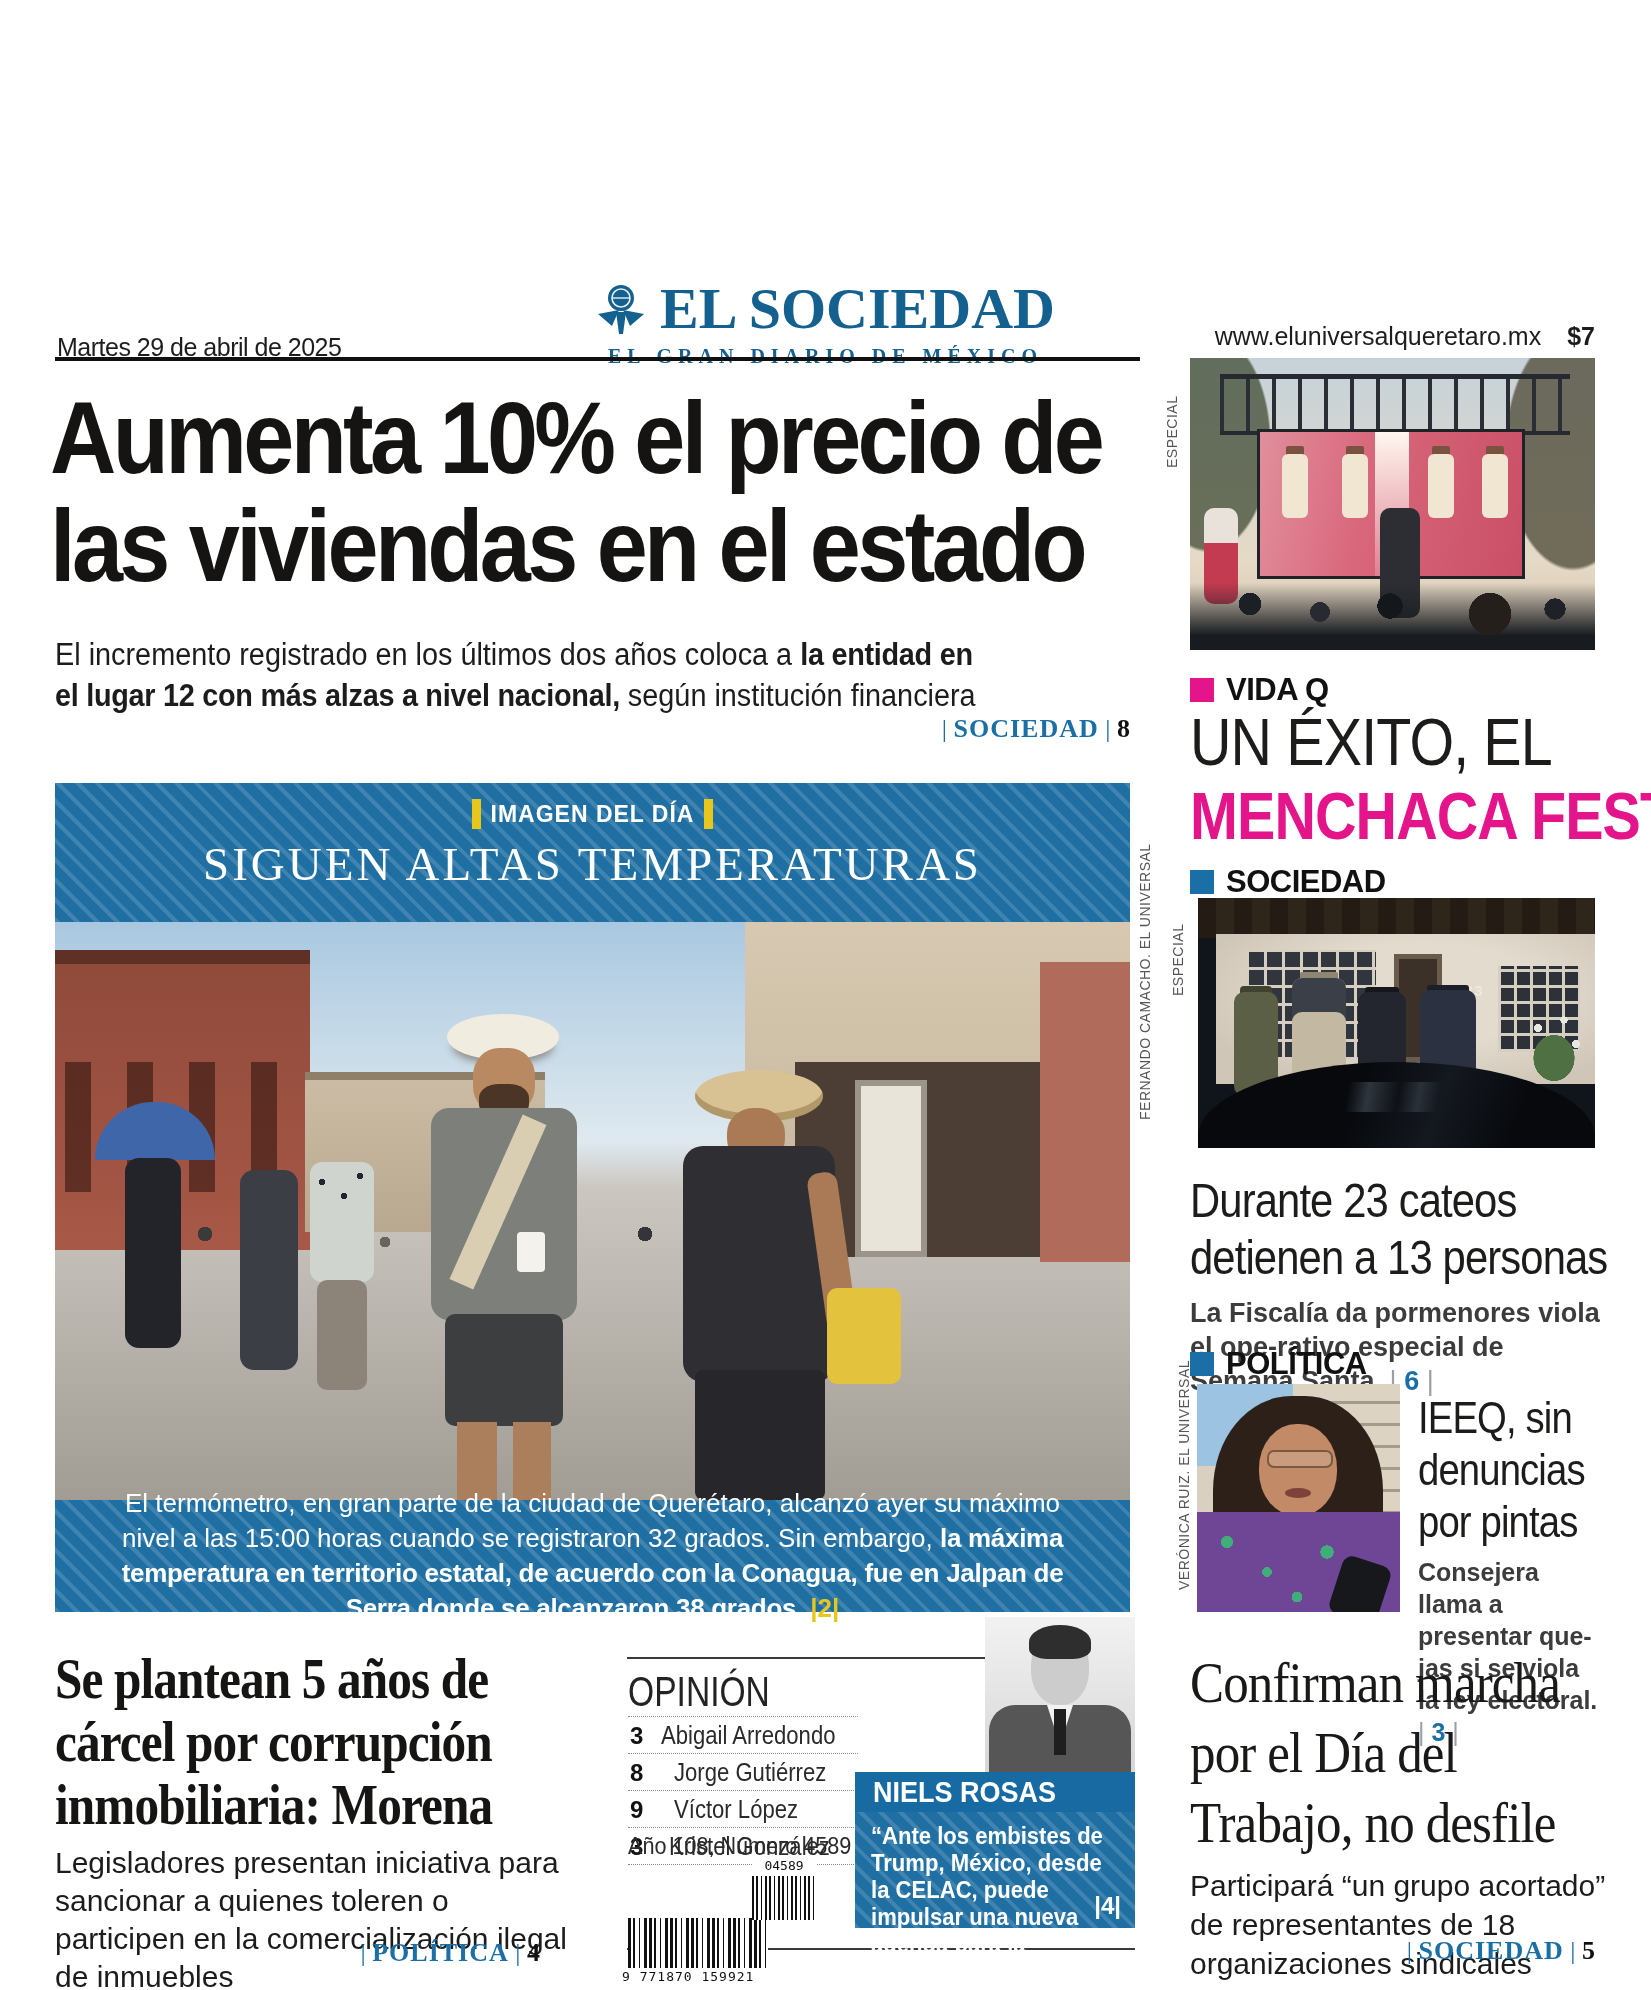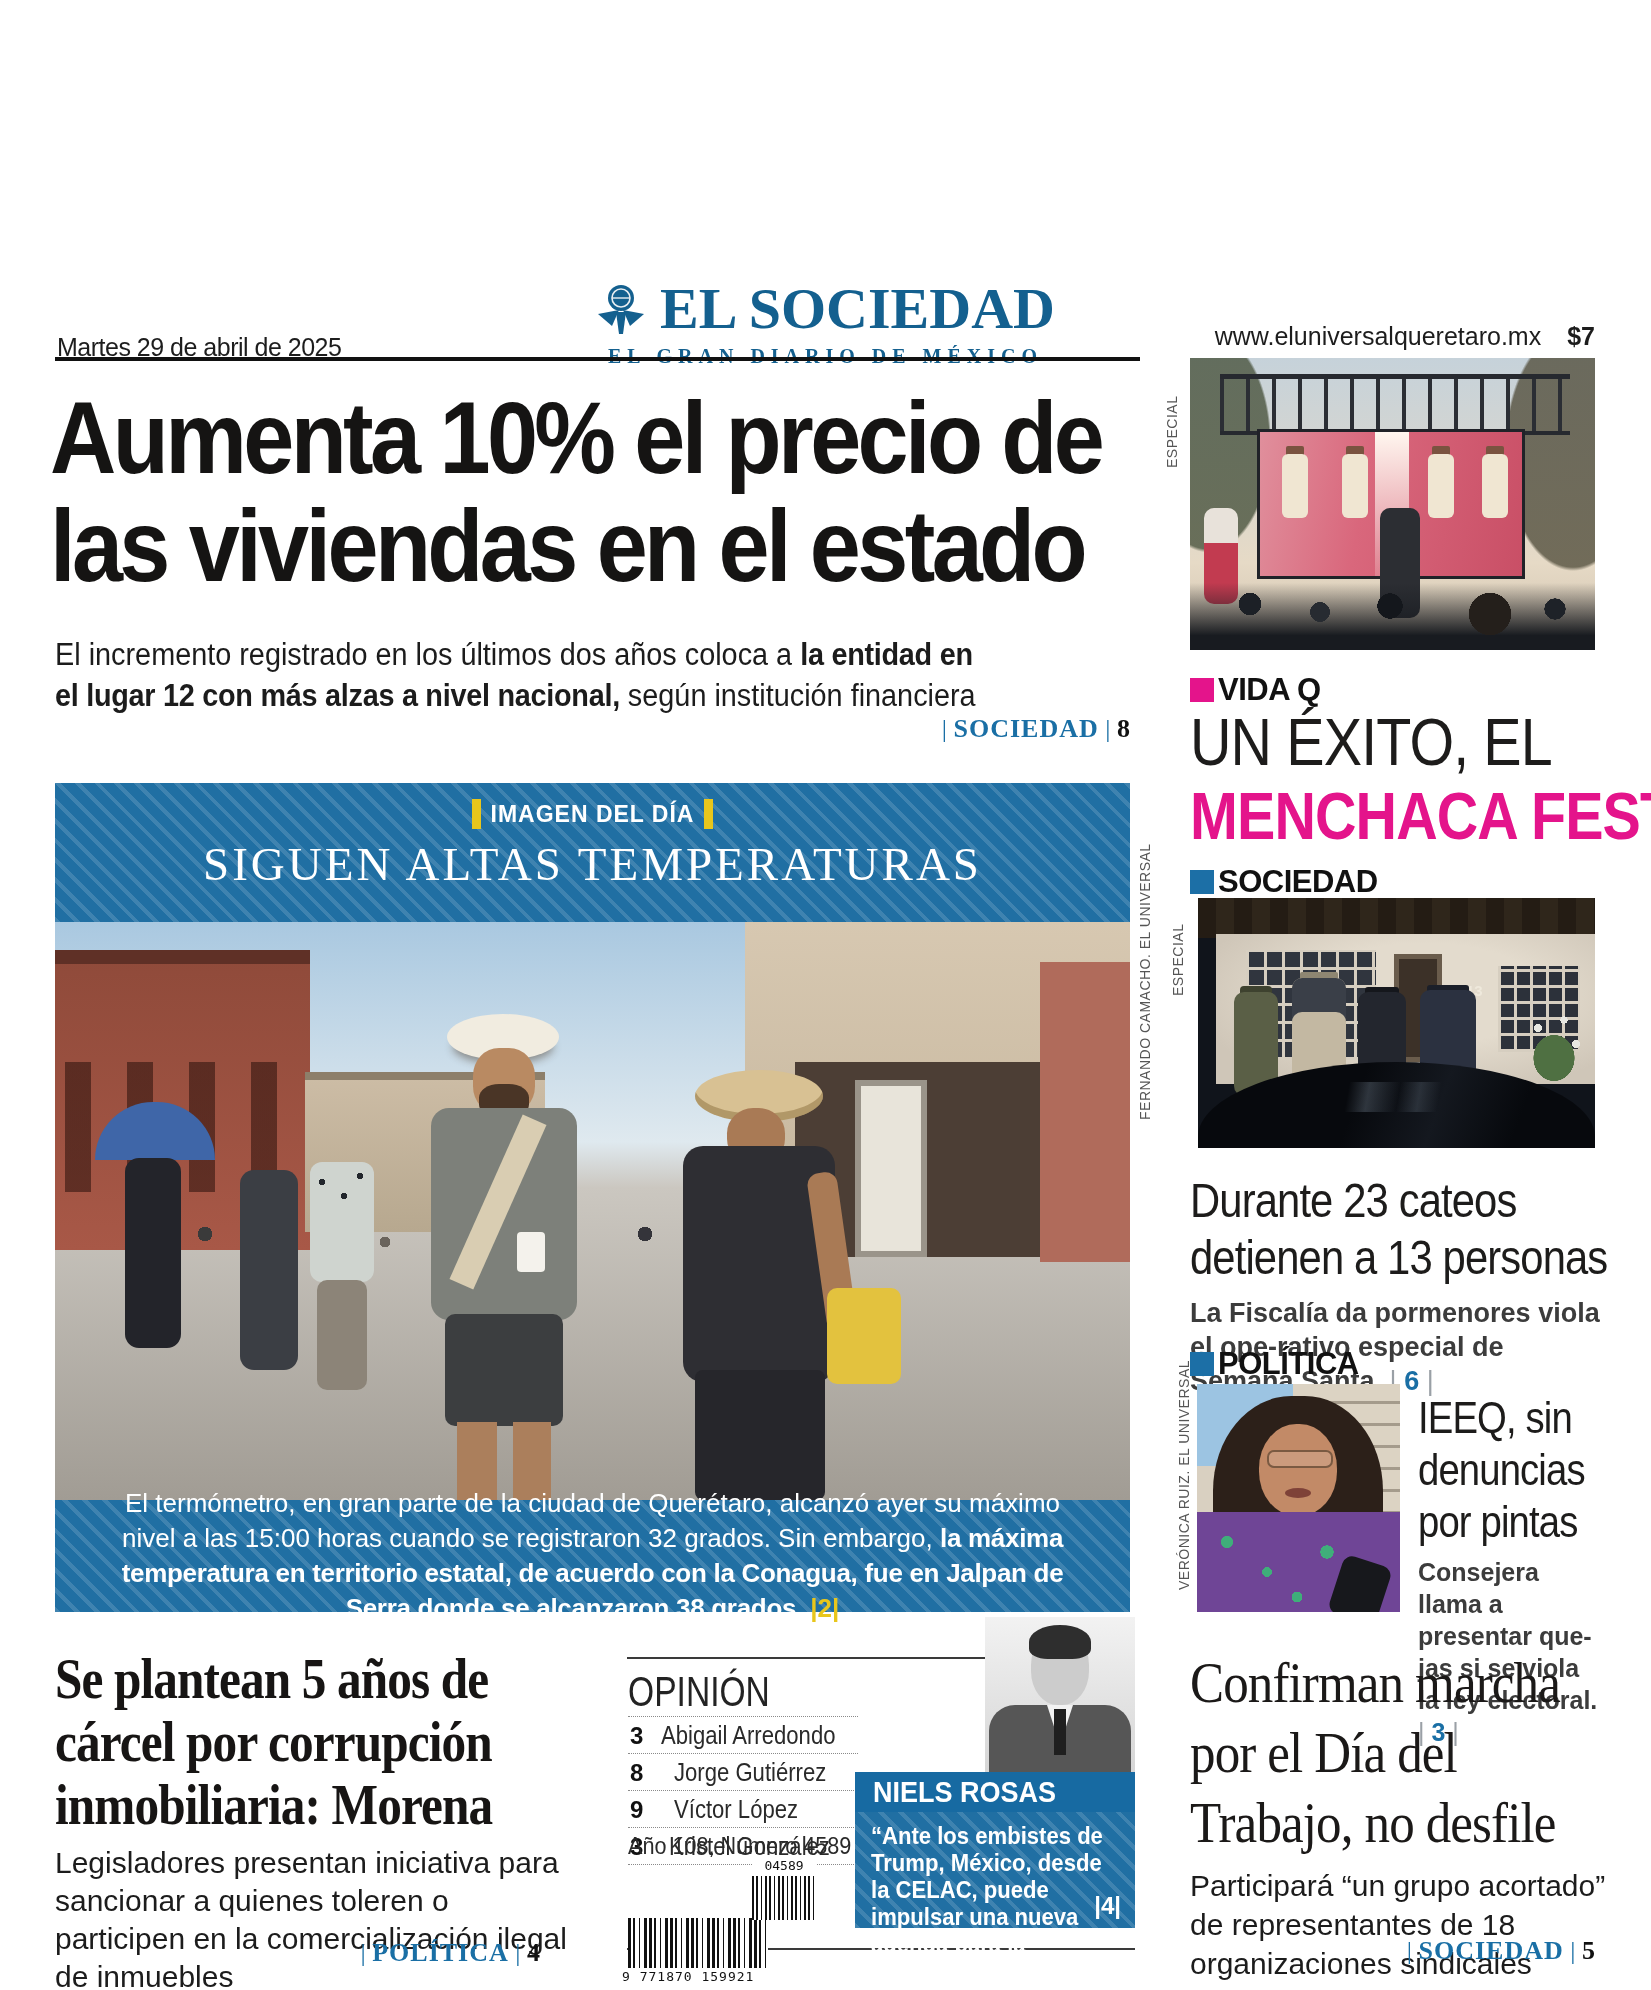--- a/index.html
+++ b/index.html
@@ -148,21 +148,21 @@
 
   
   .portrait{left:985px;top:1617px;width:150px;height:155px;background:linear-gradient(#f2f2f2,#d6d6d6);}
   .pt-head{left:46px;top:14px;width:58px;height:74px;background:#cccccc;border-radius:46%;}
   .pt-hair{left:44px;top:8px;width:62px;height:34px;background:#2e2e2e;border-radius:50% 50% 30% 30%;}
   .pt-suit{left:4px;top:88px;width:142px;height:67px;background:#565656;border-radius:26px 26px 0 0;}
   .pt-shirt{left:62px;top:88px;width:26px;height:40px;background:#f2f2f2;clip-path:polygon(0 0,100% 0,50% 100%);}
   .pt-tie{left:69px;top:92px;width:12px;height:46px;background:#1f1f1f;}
 
   
-  .sec-head{display:flex;align-items:center;gap:4px;font-weight:bold;font-size:31px;color:#111;letter-spacing:-0.5px;}
+  .sec-head{display:flex;align-items:center;gap:12px;font-weight:bold;font-size:31px;color:#111;letter-spacing:-0.5px;}
   .sec-sq{width:24px;height:24px;display:inline-block;}
   .sq-pink{background:#e4148b;}
   .sq-blue{background:#1c6fa6;}
   .cond-hl{font-weight:normal;color:#1d1c1b;transform:scaleX(.87);transform-origin:0 0;white-space:nowrap;letter-spacing:-1px;}
   .vq-top{left:1190px;top:706px;font-size:66px;line-height:72px;}
   .vq-bottom{left:1190px;top:780px;font-size:66px;line-height:72px;font-weight:bold;color:#e4148b;}
   .durante{left:1190px;top:1172px;font-size:48px;line-height:57px;}
   .deck-sm{font-weight:bold;font-size:27px;line-height:34px;color:#3c3c3c;}
   .fiscalia{left:1190px;top:1296px;width:410px;}
   .pg-pipe{color:#9aa0a6;font-weight:normal;}

